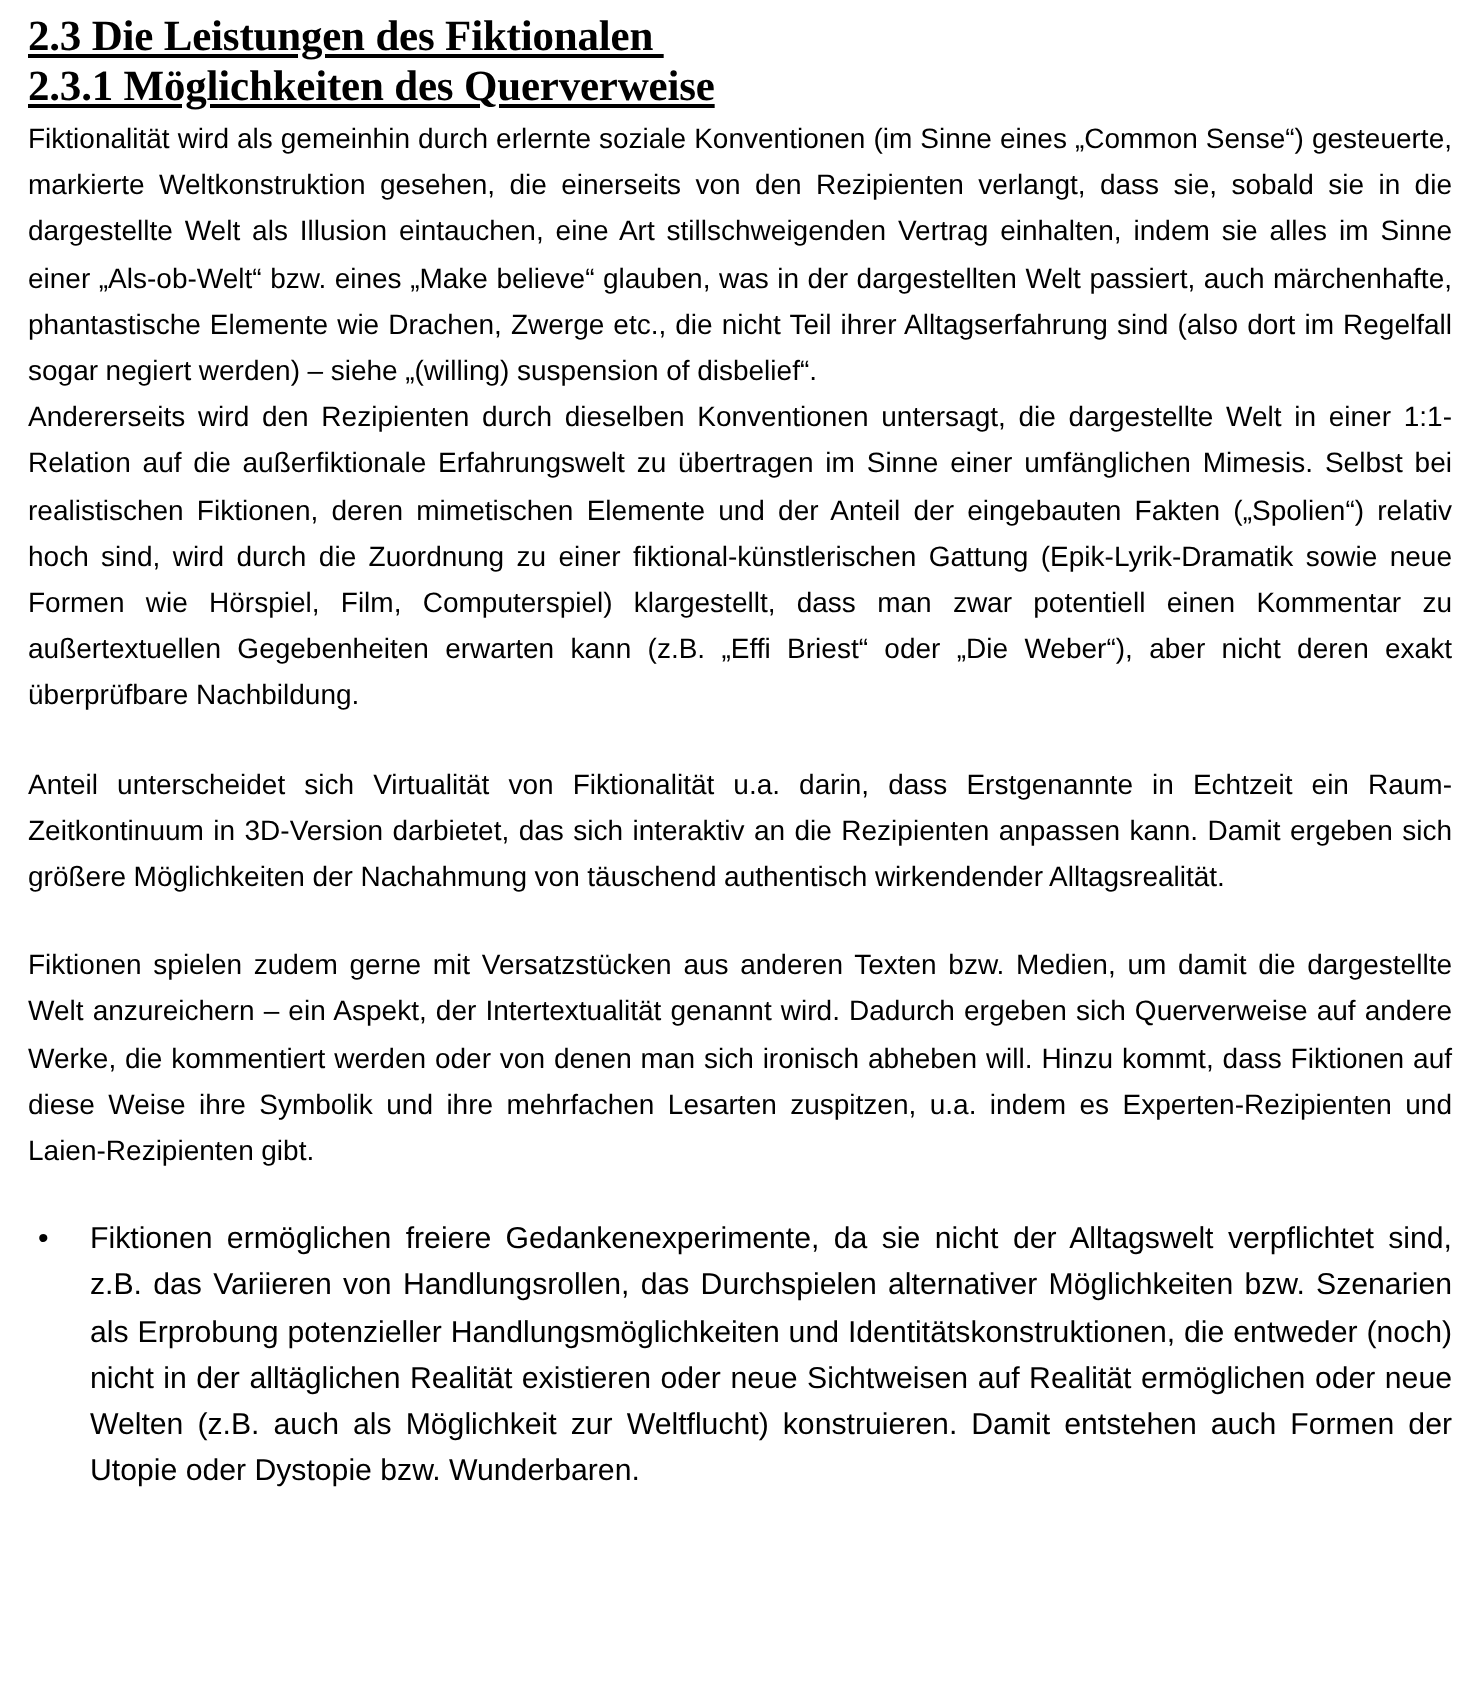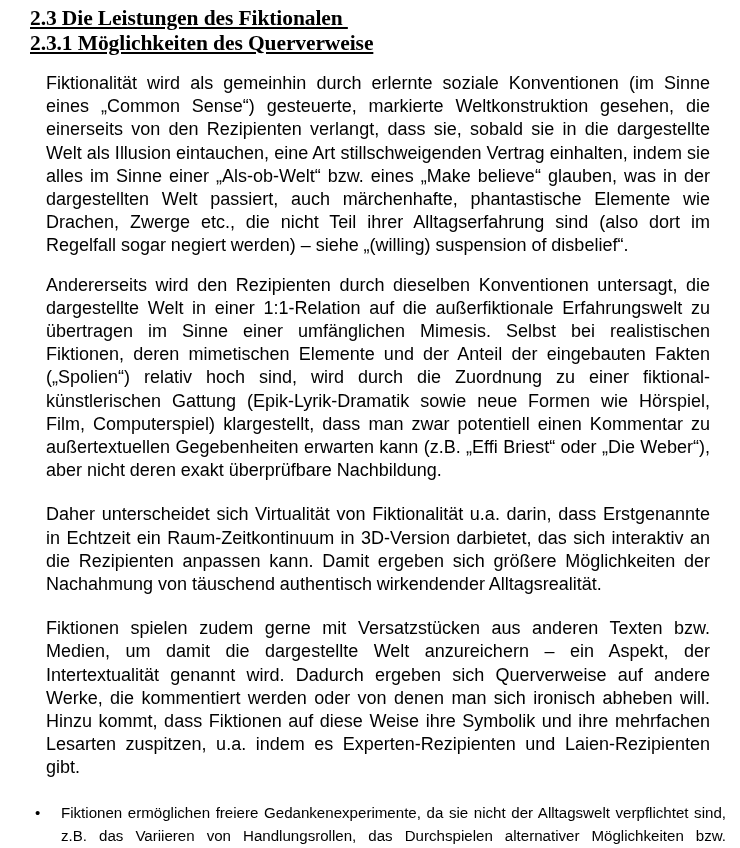--- a/index.html
+++ b/index.html
@@ -14,21 +14,21 @@
     font-family: "Liberation Sans", sans-serif;
     color: #000000;
   }
 
   .page {
     position: relative;
     width: 740px;
     height: 848px;
     background: #ffffff;
     box-sizing: border-box;
-    padding: 6px 14px 0 30px;
+    padding: 6px 14px 0 14px;
   }
 
   
   .heading {
     font-family: "Liberation Serif", serif;
     font-weight: bold;
     font-size: 21.5px;
     line-height: 25px;
     letter-spacing: -0.1px;
     text-decoration: underline;
@@ -37,25 +37,25 @@
     white-space: pre;
     margin: 0;
     padding: 0;
   }
   .heading-1 { margin-bottom: 0px; }
   .heading-2 { margin-bottom: 2px; }
 
   
   .para {
     font-family: "Liberation Sans", sans-serif;
-    font-size: 18px;
+    font-size: 14px;
     line-height: 23.2px;
     text-align: justify;
     text-justify: inter-word;
-    margin: 16px;
+    margin: 0;
     padding: 0;
     -webkit-hyphens: none;
     hyphens: none;
     word-spacing: -0.1px;
   }
   .para + .para { margin-top: 0; }
   .para.gap-before { margin-top: 21px; }
 
   b, strong { font-weight: normal; }
 
@@ -91,21 +91,21 @@
 <div class="page">
 
   <h1 class="heading heading-1">2.3 Die Leistungen des Fiktionalen </h1>
 
   <h2 class="heading heading-2">2.3.1 Möglichkeiten des Querverweise</h2>
 
   <p class="para">Fiktionalität wird als gemeinhin durch erlernte soziale Konventionen (im Sinne eines „Common Sense“) gesteuerte, markierte Weltkonstruktion gesehen, die einerseits von den Rezipienten verlangt, dass sie, sobald sie in die dargestellte Welt als Illusion eintauchen, eine Art stillschweigenden Vertrag einhalten, indem sie alles im Sinne einer „Als-ob-Welt“ bzw. eines „Make believe“ glauben, was in der dargestellten Welt passiert, auch märchenhafte, phantastische Elemente wie Drachen, Zwerge etc., die nicht Teil ihrer Alltagserfahrung sind (also dort im Regelfall sogar negiert werden) – siehe „(willing) suspension of disbelief“.</p>
 
   <p class="para">Andererseits wird den Rezipienten durch dieselben Konventionen untersagt, die dargestellte Welt in einer 1:1-Relation auf die außerfiktionale Erfahrungswelt zu übertragen im Sinne einer umfänglichen Mimesis. Selbst bei realistischen Fiktionen, deren mimetischen Elemente und der Anteil der eingebauten Fakten („Spolien“) relativ hoch sind, wird durch die Zuordnung zu einer fiktional-künstlerischen Gattung (Epik-Lyrik-Dramatik sowie neue Formen wie Hörspiel, Film, Computerspiel) klargestellt, dass man zwar potentiell einen Kommentar zu außertextuellen Gegebenheiten erwarten kann (z.B. „Effi Briest“ oder „Die Weber“), aber nicht deren exakt überprüfbare Nachbildung.</p>
 
-  <p class="para gap-before"><span>Daher unterscheidet sich </span><b>Virtualität</b><span> von Fiktionalität u.a. darin, dass Erstgenannte in Echtzeit ein Raum-Zeitkontinuum in 3D-Version darbietet, das sich interaktiv an die Rezipienten anpassen kann. Damit ergeben sich größere Möglichkeiten der Nachahmung von täuschend authentisch wirkendender Alltagsrealität.</span></p>
+  <p class="para gap-before"><span>Anteil unterscheidet sich </span><b>Virtualität</b><span> von Fiktionalität u.a. darin, dass Erstgenannte in Echtzeit ein Raum-Zeitkontinuum in 3D-Version darbietet, das sich interaktiv an die Rezipienten anpassen kann. Damit ergeben sich größere Möglichkeiten der Nachahmung von täuschend authentisch wirkendender Alltagsrealität.</span></p>
 
   <p class="para gap-before"><span>Fiktionen spielen zudem gerne mit Versatzstücken aus anderen Texten bzw. Medien, um damit die dargestellte Welt anzureichern – ein Aspekt, der </span><b>Intertextualität</b><span> genannt wird. Dadurch ergeben sich Querverweise auf andere Werke, die kommentiert werden oder von denen man sich ironisch abheben will. Hinzu kommt, dass Fiktionen auf diese Weise ihre Symbolik und ihre mehrfachen Lesarten zuspitzen, u.a. indem es Experten-Rezipienten und Laien-Rezipienten gibt.</span></p>
 
 
   <ul class="bullets">
 
     <li><span class="bullet-dot">•</span><b>Fiktionen ermöglichen freiere Gedankenexperimente</b><span>, da sie nicht der Alltagswelt verpflichtet sind, z.B. das Variieren von Handlungsrollen, das Durchspielen alternativer Möglichkeiten bzw. Szenarien als Erprobung potenzieller Handlungsmöglichkeiten und Identitätskonstruktionen, die entweder (noch) nicht in der alltäglichen Realität existieren oder neue Sichtweisen auf Realität ermöglichen oder neue Welten (z.B. auch als Möglichkeit zur Weltflucht) konstruieren. Damit entstehen auch Formen der Utopie oder Dystopie bzw. Wunderbaren.</span></li>
 
   </ul>
 

